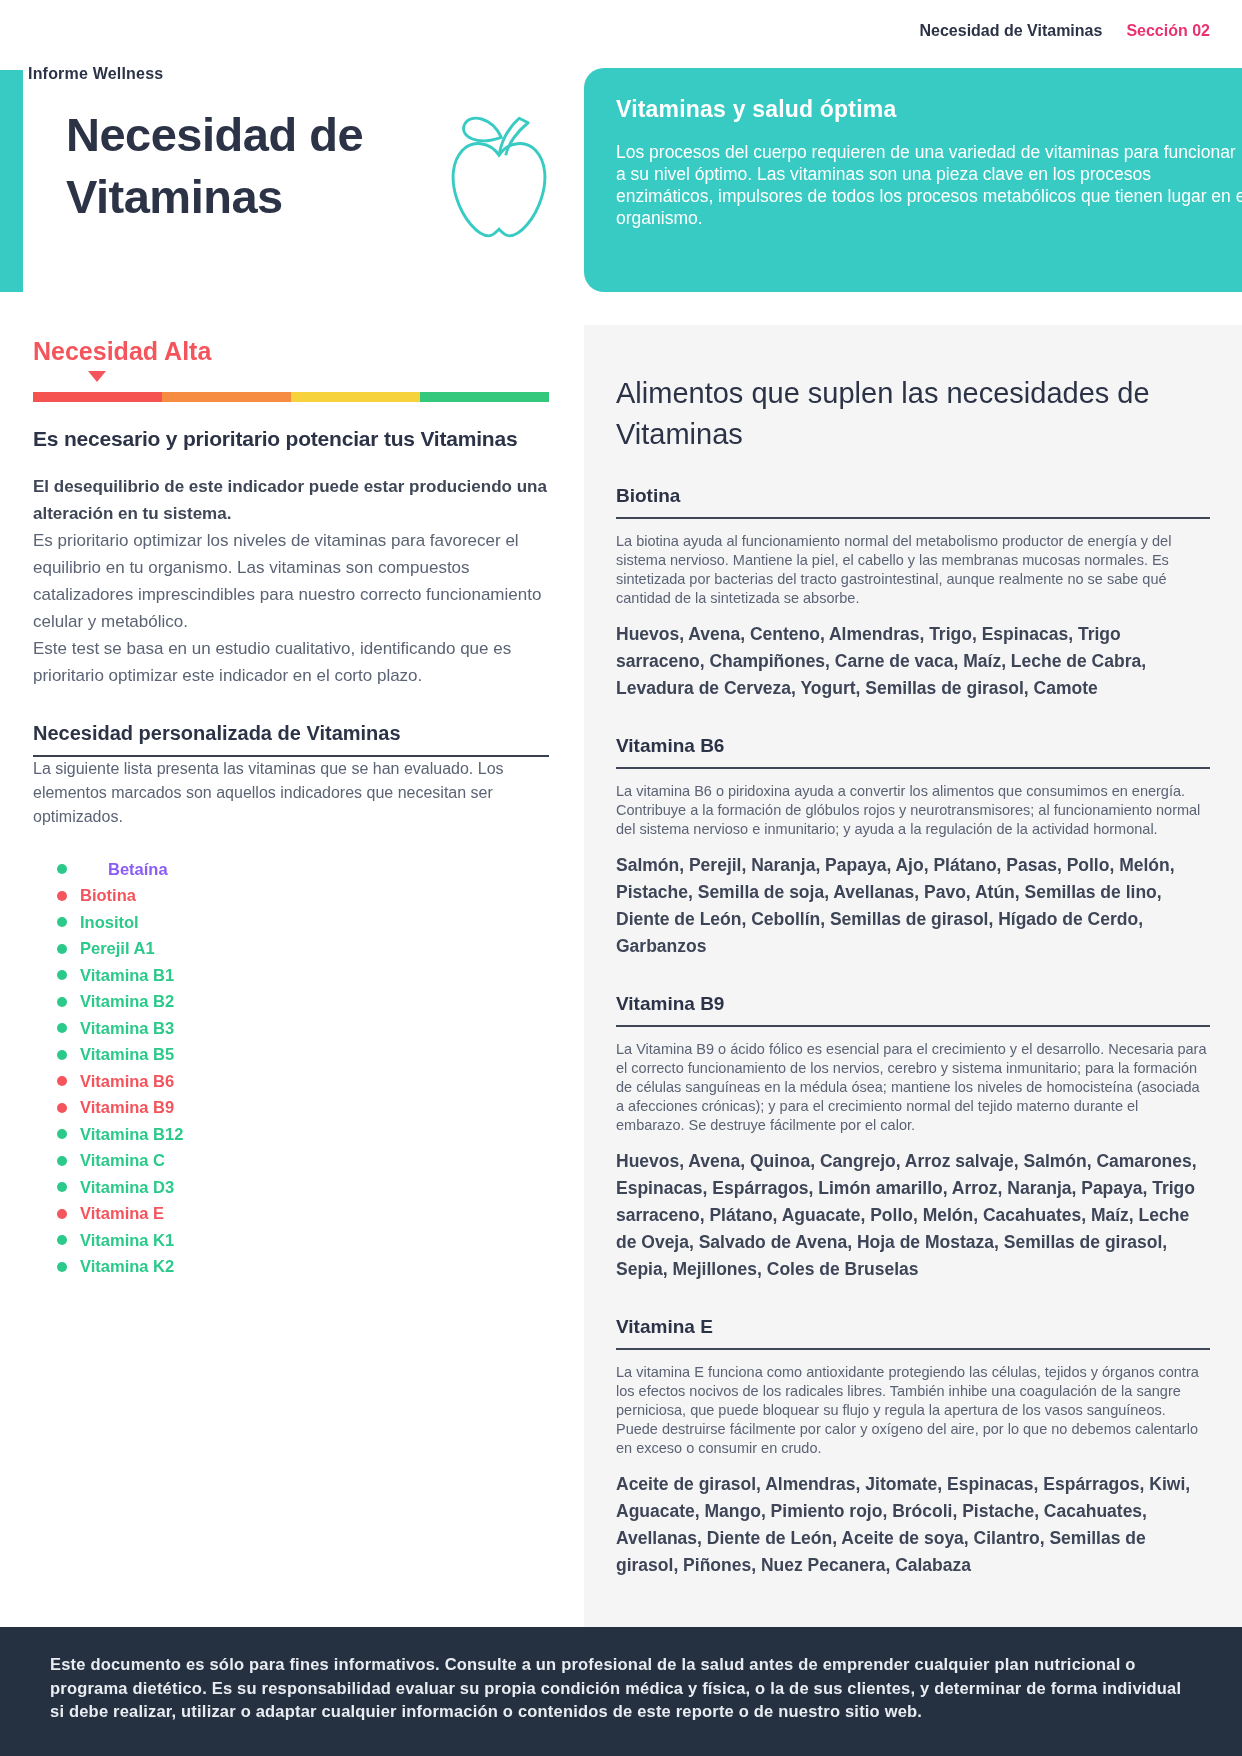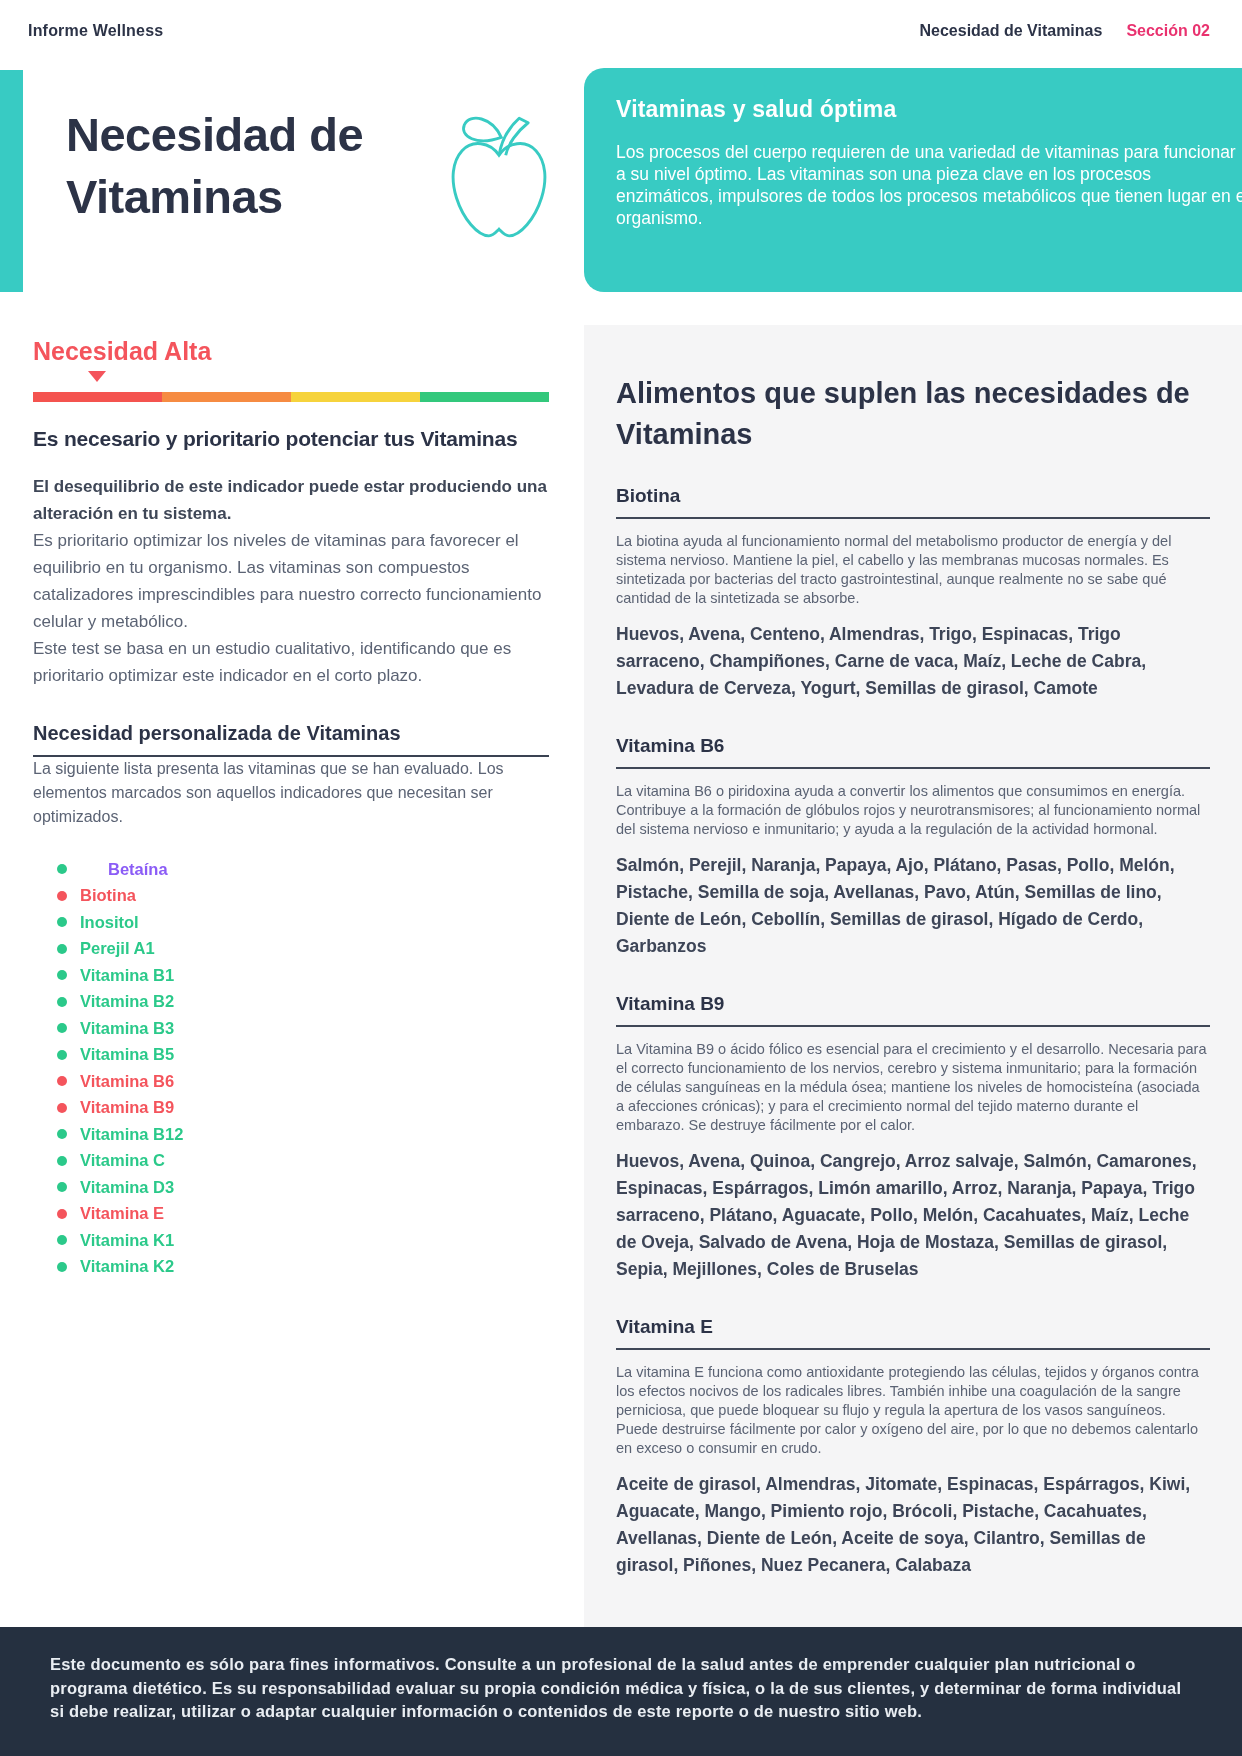--- a/index.html
+++ b/index.html
@@ -2,40 +2,40 @@
 <html><head>
 <meta charset="utf-8">
 <style>
   * { margin:0; padding:0; box-sizing:border-box; }
   html,body { background:#ffffff; }
   body { font-family:"Liberation Sans", sans-serif; }
   .page { position:relative; width:1242px; height:1756px; background:#ffffff; overflow:hidden; }
 
   
   .top-header { position:absolute; left:28px; right:32px; top:22px; display:flex; justify-content:space-between; align-items:flex-start; }
-  .brand { font-size:16px; font-weight:bold; color:#2c3347; letter-spacing:.2px; }
+  .brand { font-size:16px; font-weight:bold; color:#2c3347; letter-spacing:.2px;margin-top:43px; }
   .header-right { display:flex; gap:24px; align-items:baseline; }
   .header-section-title { font-size:16px; font-weight:bold; color:#2c3347; }
   .header-section-number { font-size:16px; font-weight:bold; color:#e9326f; }
 
   
   .accent-bar { position:absolute; left:0; top:70px; width:23px; height:222px; background:#38cbc3; }
 
   
   .hero-title { position:absolute; left:66px; top:104px; width:380px; font-size:47px; line-height:62px; font-weight:800; color:#2c3347; letter-spacing:-.5px; }
   .apple-icon { position:absolute; left:443px; top:110px; }
 
   
   .intro-panel { position:absolute; left:584px; top:68px; width:698px; height:224px; background:#38cbc3; padding:28px 32px;border-radius:20px; }
   .intro-panel h2 { color:#ffffff; font-size:23px; font-weight:bold; margin-bottom:18px; letter-spacing:.2px; }
   .intro-panel p { color:#ffffff; font-size:17.5px; line-height:22px; }
 
   
   .right-col { position:absolute; left:584px; top:325px; width:658px; height:1302px; background:#f5f5f6; padding:48px 32px 0 32px; }
-  .foods-title { font-size:29px; line-height:41px; font-weight:bold; color:#2c3347; max-width:590px; margin-bottom:30px; }
+  .foods-title { font-size:29px; line-height:41px; font-weight:normal; color:#2c3347; max-width:590px; margin-bottom:30px; }
   .food-section { margin-bottom:33px; }
   .food-section h3 { font-size:19px; font-weight:bold; color:#2c3347; }
   .food-section .rule { border-top:2px solid #3f4757; margin:10px 0 13px 0; }
   .food-section .desc { font-size:14.5px; line-height:19px; color:#5b6374; margin-bottom:13px; }
   .food-section .foods { font-size:17.5px; line-height:27px; font-weight:bold; color:#3d4557; }
 
   
   .left-col { position:absolute; left:33px; top:334px; width:516px; }
   .result-label { font-size:20px; font-weight:bold; color:#2c3347; margin-left:25px; }
   .result-value { font-size:25px; font-weight:bold; color:#f4545c; margin-top:3px; }

